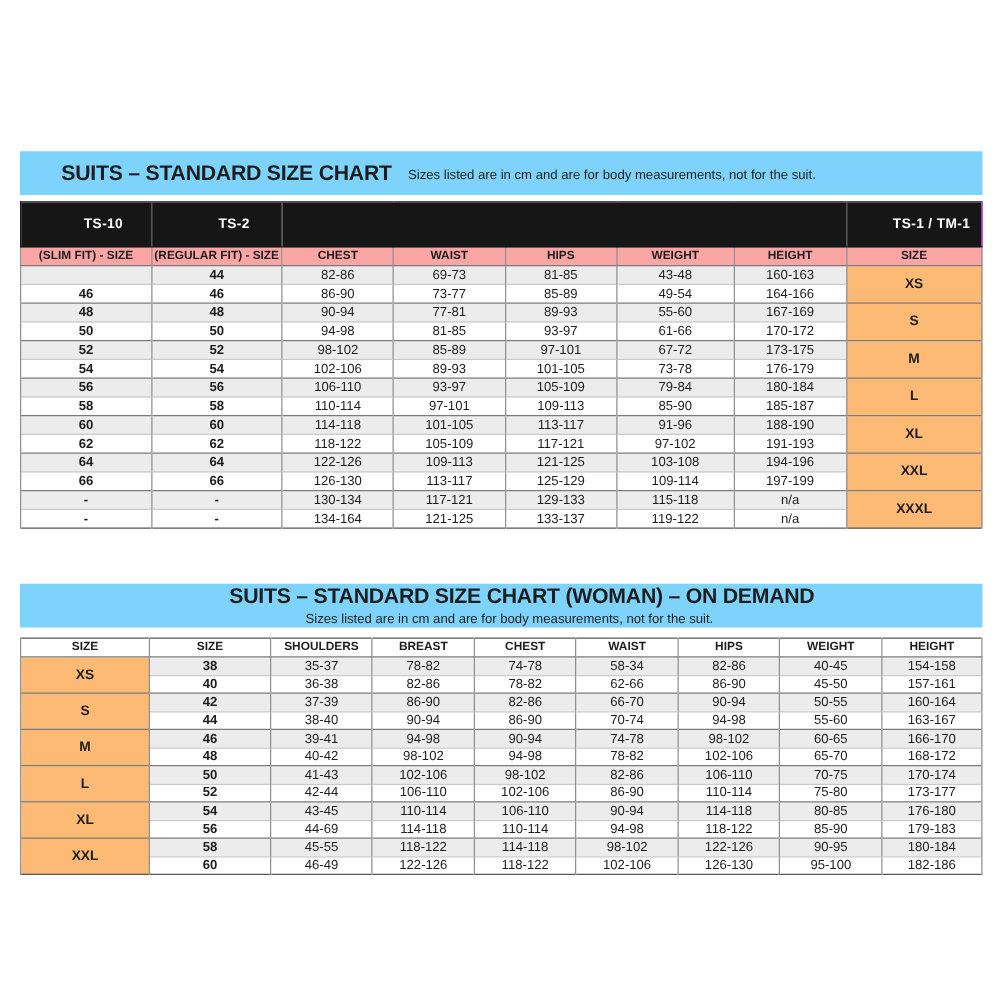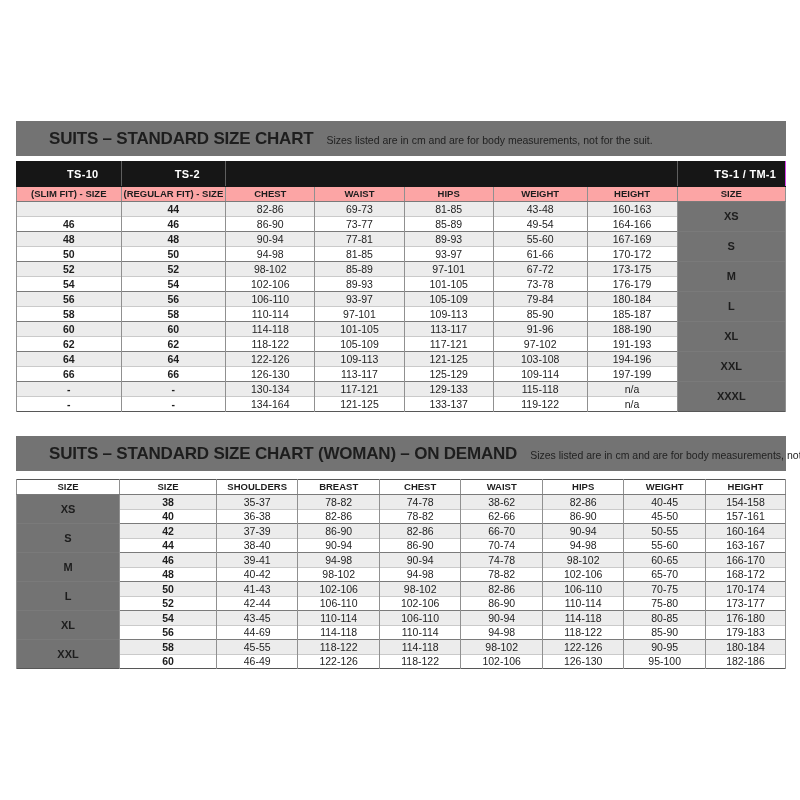--- a/index.html
+++ b/index.html
@@ -1,55 +1,55 @@
 <!DOCTYPE html>
 <html><head>
 <meta charset="utf-8">
 <style>
   * { margin:0; padding:0; box-sizing:border-box; }
   html,body { width:800px; height:800px; background:#ffffff; overflow:hidden; }
   body { font-family:"Liberation Sans", sans-serif; color:#1d1d1d; }
   .content { width:770px; margin:121px 14px 0 16px; }
 
   
-  .band { background:#737373; height:35px; display:flex; align-items:center; white-space:nowrap; }
+  .band { background:#7dd3fc; height:35px; display:flex; align-items:center; white-space:nowrap; }
   .band-title { font-weight:bold; font-size:17px; letter-spacing:-0.2px; margin-left:33px; }
   .band-sub { font-size:10.5px; margin-left:13px; padding-top:2px; color:#222; }
 
   
   table { width:100%; table-layout:fixed; border-collapse:collapse; border:1px solid #575757; }
   th, td { padding:0; text-align:center; vertical-align:middle; line-height:1;
            border-left:1px solid #909090; border-right:1px solid #909090; }
   tbody td, tbody th { border-top:1px solid #cacaca; }
   tr.gstart td, tr.gstart th { border-top:1px solid #7a7a7a; }
   .gray { background:#ececec; }
 
   
   .t1 { margin-top:5px; }
-  .t1 tr.blackrow th { height:25px; background:#161616; color:#ffffff; font-size:11px;
+  .t1 tr.blackrow th { height:36px; background:#161616; color:#ffffff; font-size:11px;
         font-weight:bold; letter-spacing:0.3px;
         border-left:1px solid #5e5e5e; border-right:1px solid #5e5e5e;
         border-top:1px solid #161616; border-bottom:1px solid #161616;padding-left:28px; }
   .t1 tr.blackrow th:first-child { border-left:1px solid #161616; }
   .t1 tr.blackrow th:last-child { border-right:1px solid #d946ef;margin-top:48px; }
   .t1 tr.subrow th { height:15px; background:#fca5a5; font-size:9.5px; font-weight:bold;
         border-bottom:1px solid #7a7a7a; }
   .t1 tbody tr { height:15px; }
   .t1 tbody td { font-size:10.5px; }
 
   
   .t2 { margin-top:8px; }
   .t2 thead th { height:15px; background:#ffffff; font-size:9.5px; font-weight:bold;
         border-bottom:1px solid #7a7a7a; }
   .t2 tbody tr { height:14.5px; }
   .t2 tbody td { font-size:10.5px; }
 
   .boldcell { font-weight:bold; }
-  .sizecell { font-weight:bold; font-size:11px; background:#737373; }
-  .band2 { margin-top:24px; }
+  .sizecell { font-weight:bold; font-size:11px; background:#fdba74; }
+  .band2 { margin-top:44px;flex-direction:column; }
 </style>
 </head>
 <body>
 
 <div class="content">
 
   <div class="band">
     <span class="band-title">SUITS – STANDARD SIZE CHART</span>
     <span class="band-sub">Sizes listed are in cm and are for body measurements, not for the suit.</span>
   </div>
@@ -250,21 +250,21 @@
           <th>HEIGHT</th>
         </tr>
     </thead>
     <tbody id="t2-body">
         <tr class="gstart">
           <th rowspan="2" class="sizecell">XS</th>
           <td class="boldcell gray">38</td>
           <td class="gray">35-37</td>
           <td class="gray">78-82</td>
           <td class="gray">74-78</td>
-          <td class="gray">38-62</td>
+          <td class="gray">58-34</td>
           <td class="gray">82-86</td>
           <td class="gray">40-45</td>
           <td class="gray">154-158</td>
         </tr>
         <tr>
           <td class="boldcell">40</td>
           <td>36-38</td>
           <td>82-86</td>
           <td>78-82</td>
           <td>62-66</td>

